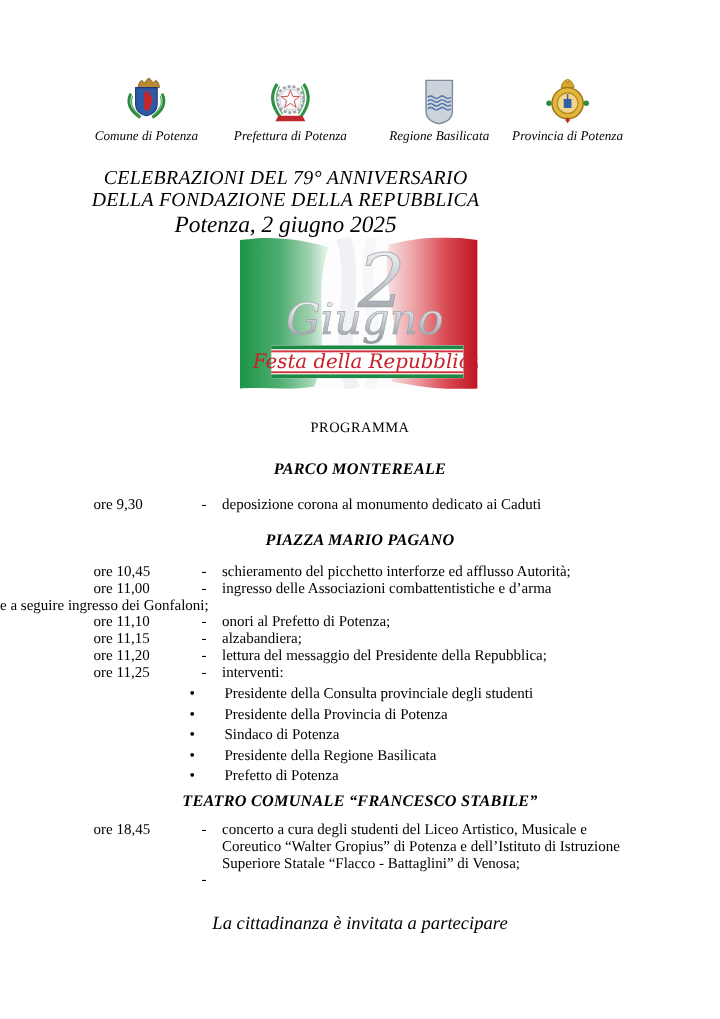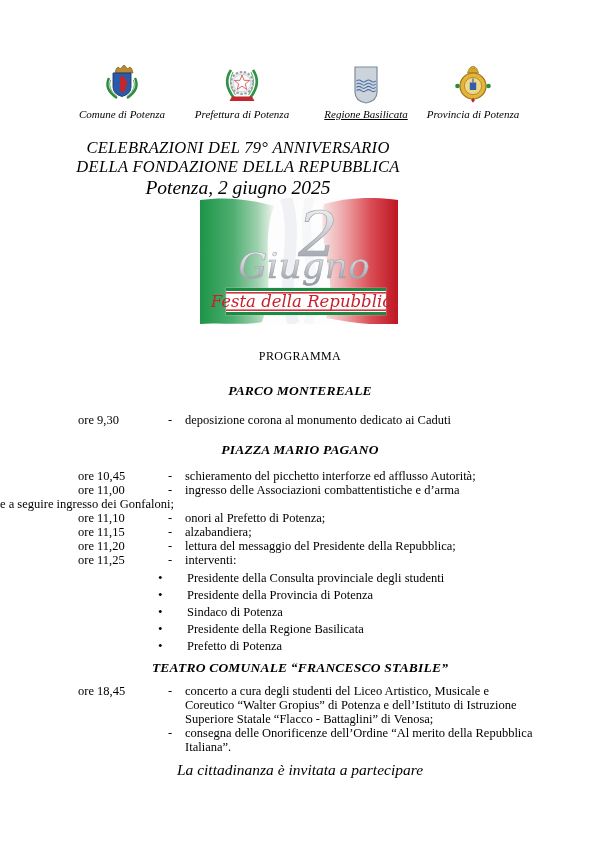--- a/index.html
+++ b/index.html
@@ -8,21 +8,21 @@
     font-family:"Liberation Serif", serif; color:#000; overflow:hidden;
   }
 
   
   .logos { position:absolute; top:64px; left:0; width:600px; height:58px; }
   .logo-block { position:absolute; width:116px; text-align:center; }
   .logo-block svg { display:block; margin:0 auto; }
   .logo-caption { font-style:italic; font-size:11px; line-height:13px; margin-top:2px; white-space:nowrap; }
   .lb-comune    { left:64px;  }
   .lb-prefettura{ left:184px; }
-  .lb-regione   { left:308px;text-decoration:underline; }
+  .lb-regione   { left:308px; }
   .lb-provincia { left:415px; }
 
   
   .title-block { position:absolute; top:139px; left:0; width:476px; text-align:center; font-style:italic; }
   .title-line  { font-size:16.5px; line-height:18.5px; letter-spacing:0.3px; }
   .title-date  { font-size:19.5px; line-height:22px; margin-top:1px; }
 
   
   .flag-wrap { position:absolute; top:198px; left:200px; width:198px; height:126px; }
 
@@ -218,20 +218,19 @@
     <div class="section-heading sh-teatro">TEATRO COMUNALE “FRANCESCO STABILE”</div>
     <div class="teatro-rows">
       <div class="row">
         <span class="time">ore 18,45</span>
         <span class="dash">-</span>
         <span class="text">concerto a cura degli studenti del Liceo Artistico, Musicale e Coreutico “Walter Gropius” di Potenza e dell’Istituto di Istruzione Superiore Statale “Flacco - Battaglini” di Venosa;</span>
       </div>
       <div class="row">
         <span class="time"></span>
         <span class="dash">-</span>
-        <span class="text">consegna delle Onorificenze dell’Ordine “Al merito della Repubblica Italiana”.</span>
       </div>
     </div>
   </div>
 
   <div class="footer-line">La cittadinanza è invitata a partecipare</div>
 
 </div>
 
 </body></html>

